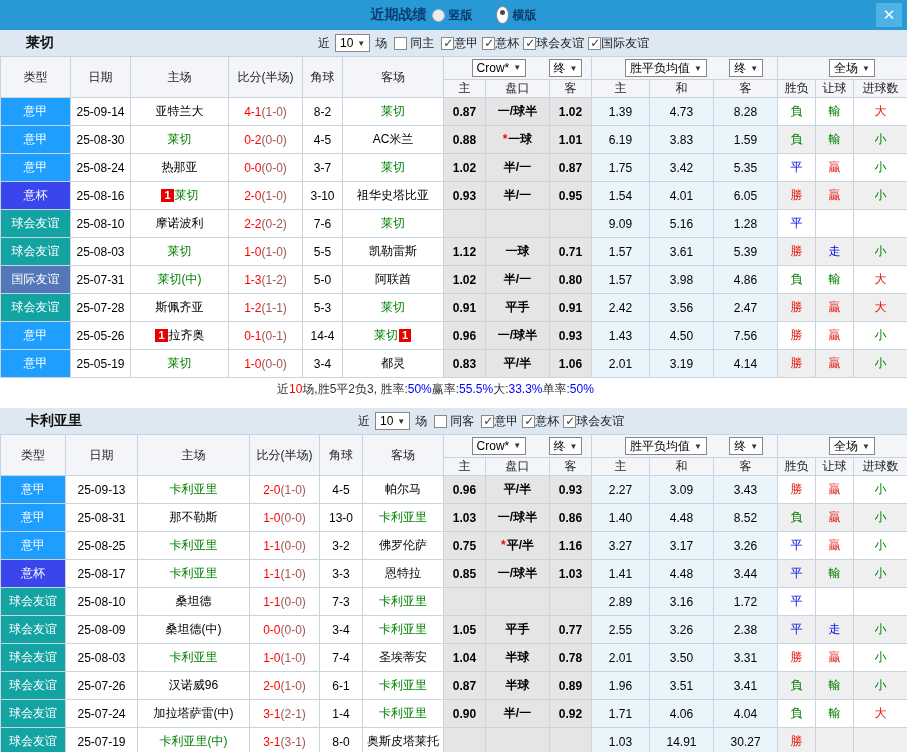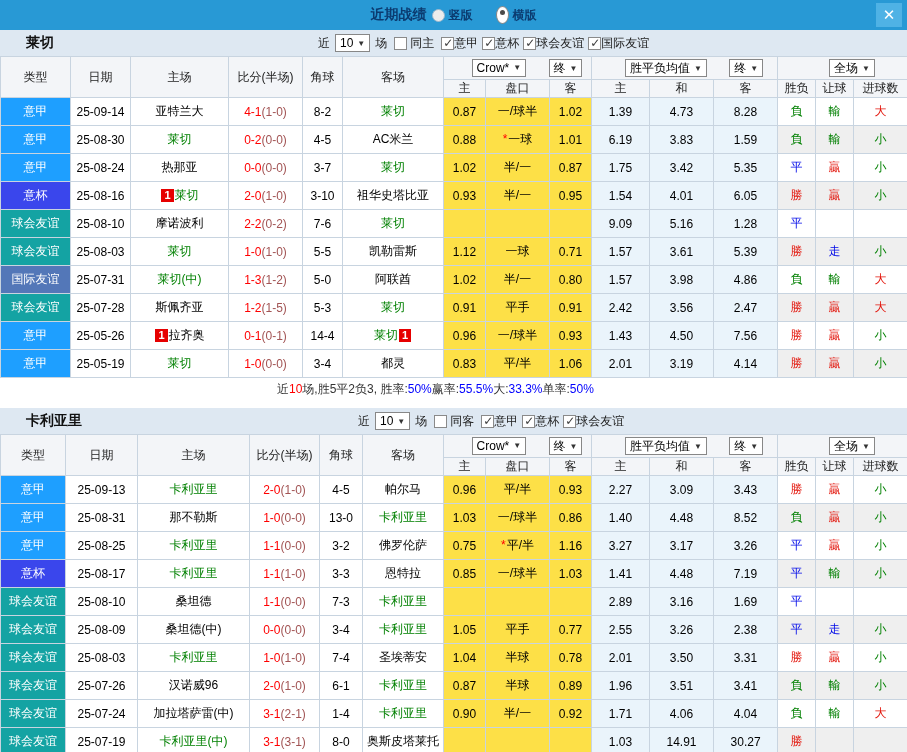--- a/index.html
+++ b/index.html
@@ -45,21 +45,21 @@
   .cb.checked::after { content:"✓"; position:absolute; left:1px; top:-2px; font-size:12px; font-weight:bold; color:#3A3A3A; }
 
   
   table { border-collapse:collapse; table-layout:fixed; width:907px; font-size:12px; text-align:center; }
   th,td { border:1px solid #C8D4E0; padding:0; overflow:hidden; white-space:nowrap; }
   thead th { background:#F3F5F8; font-weight:normal; color:#222; }
   tr.group-row th { height:23px; }
   tr.sub-row th { height:18px; }
   tbody td { height:28px; color:#000; }
   td.c-type { color:#fff; }
-  td.c-odd { background:#fde047; }
+  td.c-odd { background:#e5e5e5;font-weight:bold; }
   td.c-avg { background:#EAF4FB; }
   tbody tr:nth-child(even) td.c-res { background:#EFEFEF; }
   .score-full { color:#FF0000; }
   .score-half { color:#A25454; }
   .tname { color:#000; }
   .tname.focus { color:#008000; }
   .badge { display:inline-block; background:#E60000; color:#fff; font-size:11px; line-height:13px; padding:0 3px; margin:0 1px; font-weight:bold; vertical-align:middle; }
   .star { color:#FF0000; margin-right:1px; }
   .c-red { color:#E3170D; }
   .c-green { color:#008000; }
@@ -295,21 +295,21 @@
           <td class="c-avg">3.98</td>
           <td class="c-avg">4.86</td>
           <td class="c-res c-green">負</td>
           <td class="c-res c-green">輸</td>
           <td class="c-res c-red">大</td>
         </tr>
         <tr>
           <td class="c-type" style="background: rgb(20, 163, 163);">球会友谊</td>
           <td>25-07-28</td>
           <td><span class="tname">斯佩齐亚</span></td>
-          <td><span class="score-full">1-2</span><span class="score-half">(1-5)</span></td>
+          <td><span class="score-full">1-2</span><span class="score-half">(1-1)</span></td>
           <td>5-3</td>
           <td><span class="tname focus">莱切</span></td>
           <td class="c-odd">0.91</td>
           <td class="c-odd">平手</td>
           <td class="c-odd">0.91</td>
           <td class="c-avg">2.42</td>
           <td class="c-avg">3.56</td>
           <td class="c-avg">2.47</td>
           <td class="c-res c-red">勝</td>
           <td class="c-res c-red">贏</td>
@@ -511,38 +511,38 @@
           <td>25-08-17</td>
           <td><span class="tname focus">卡利亚里</span></td>
           <td><span class="score-full">1-1</span><span class="score-half">(1-0)</span></td>
           <td>3-3</td>
           <td><span class="tname">恩特拉</span></td>
           <td class="c-odd">0.85</td>
           <td class="c-odd">一/球半</td>
           <td class="c-odd">1.03</td>
           <td class="c-avg">1.41</td>
           <td class="c-avg">4.48</td>
-          <td class="c-avg">7.19</td>
+          <td class="c-avg">3.44</td>
           <td class="c-res c-blue">平</td>
           <td class="c-res c-green">輸</td>
           <td class="c-res c-green">小</td>
         </tr>
         <tr>
           <td class="c-type" style="background: rgb(20, 163, 163);">球会友谊</td>
           <td>25-08-10</td>
           <td><span class="tname">桑坦德</span></td>
           <td><span class="score-full">1-1</span><span class="score-half">(0-0)</span></td>
           <td>7-3</td>
           <td><span class="tname focus">卡利亚里</span></td>
           <td class="c-odd"></td>
           <td class="c-odd"></td>
           <td class="c-odd"></td>
           <td class="c-avg">2.89</td>
           <td class="c-avg">3.16</td>
-          <td class="c-avg">1.69</td>
+          <td class="c-avg">1.72</td>
           <td class="c-res c-blue">平</td>
           <td class="c-res"></td>
           <td class="c-res"></td>
         </tr>
         <tr>
           <td class="c-type" style="background: rgb(20, 163, 163);">球会友谊</td>
           <td>25-08-09</td>
           <td><span class="tname">桑坦德(中)</span></td>
           <td><span class="score-full">0-0</span><span class="score-half">(0-0)</span></td>
           <td>3-4</td>

